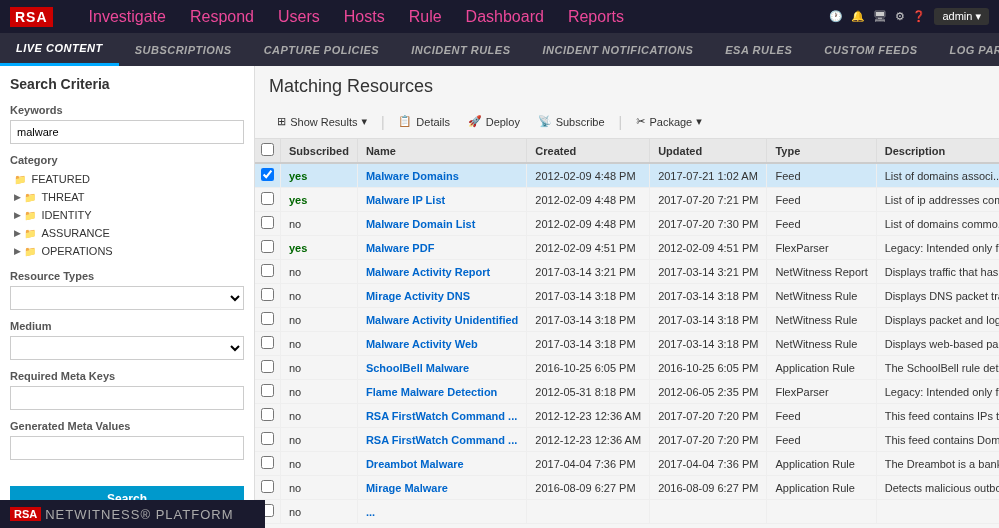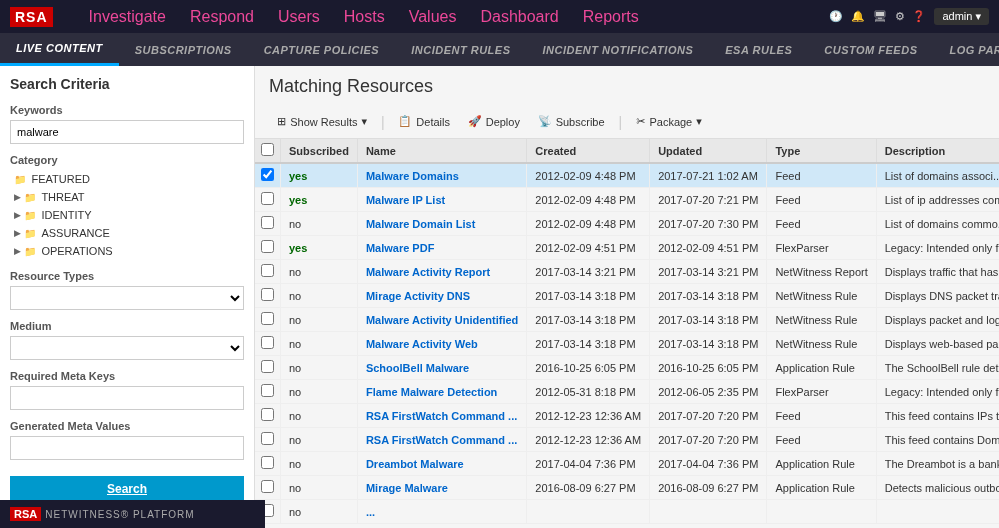--- a/index.html
+++ b/index.html
@@ -160,22 +160,21 @@
     }
     .search-btn {
       background: #0099cc;
       color: white;
       border: none;
       padding: 6px 18px;
       font-size: 12px;
       font-weight: bold;
       cursor: pointer;
       float: right;
-      margin-top: 6px;
-      text-decoration: underline;
+      margin-top: 16px;
     }
 
     
     .content-area {
       flex: 1;
       display: flex;
       flex-direction: column;
       overflow: hidden;
     }
     .content-header {
@@ -258,21 +257,21 @@
 
 <div class="top-nav">
   <div class="logo">
     <span class="logo-rsa">RSA</span>
   </div>
   <div class="top-nav-items">
     <span class="top-nav-item">Investigate</span>
     <span class="top-nav-item">Respond</span>
     <span class="top-nav-item">Users</span>
     <span class="top-nav-item">Hosts</span>
-    <span class="top-nav-item">Values</span>
+    <span class="top-nav-item">Rule</span>
     <span class="top-nav-item">Dashboard</span>
     <span class="top-nav-item">Reports</span>
   </div>
   <div class="top-nav-right">
     <span>🕐</span>
     <span>🔔</span>
     <span>🖥</span>
     <span>⚙</span>
     <span>❓</span>
     <span class="admin-btn">admin ▾</span>
@@ -353,21 +352,21 @@
       <div class="sidebar-label">Generated Meta Values</div>
       <input class="sidebar-input" type="text" style="">
     </div>
 
     <button class="search-btn">Search</button>
 
     <div style="clear:both; margin-top: 40px;"></div>
 
     <div style="position:absolute; bottom:0; left:0; width:265px; background:#1a1a2e; height:28px; display:flex; align-items:center; padding:0 10px;">
       <span style="background:#cc0000; color:white; font-weight:900; font-size:11px; padding:1px 4px; margin-right:4px;">RSA</span>
-      <span style="color:#aaa; font-size:10px; letter-spacing:1px;">NETWITNESS® PLATFORM</span>
+      <span style="color:#aaa; font-size:13px; letter-spacing:1px;">NETWITNESS® PLATFORM</span>
     </div>
   </div>
 
   <div class="content-area">
     <div class="content-header">
       <h1>Matching Resources</h1>
     </div>
 
     <div class="toolbar">
       <button class="toolbar-btn">

